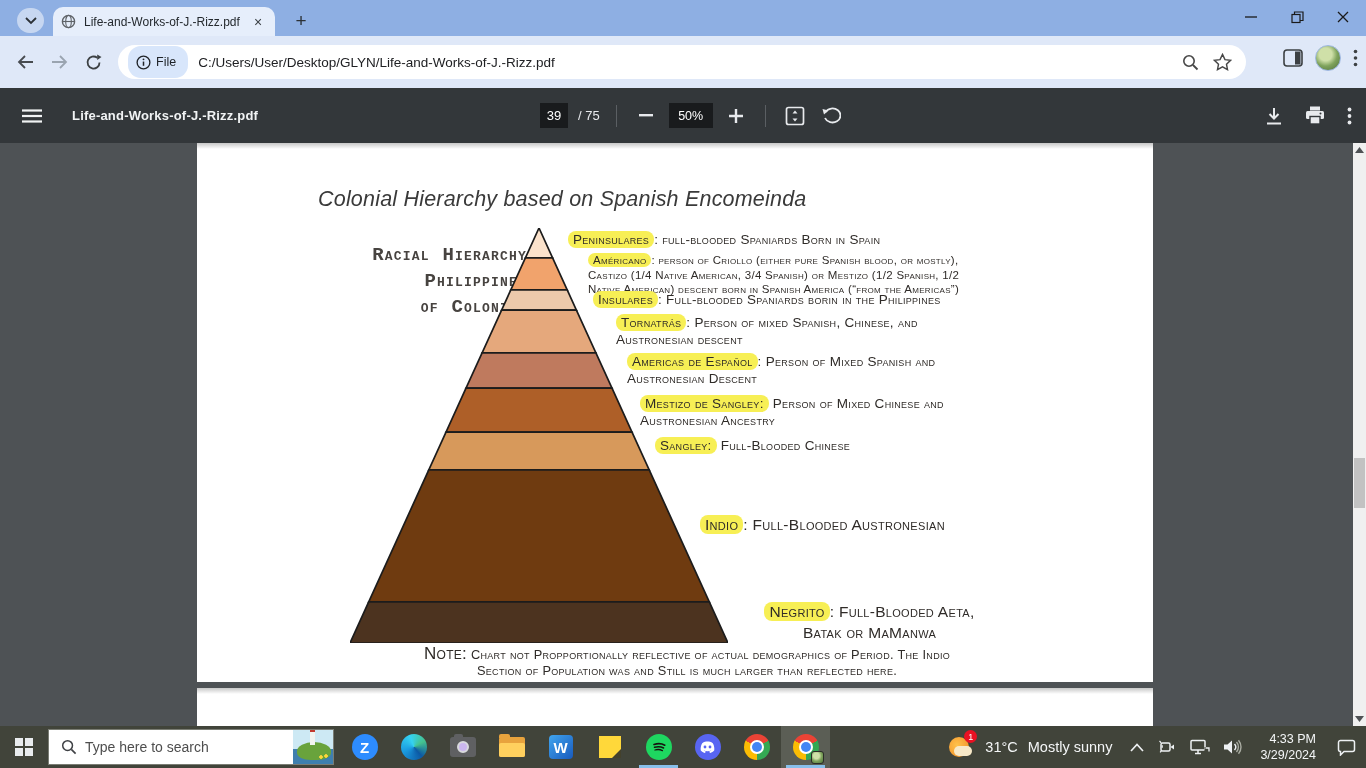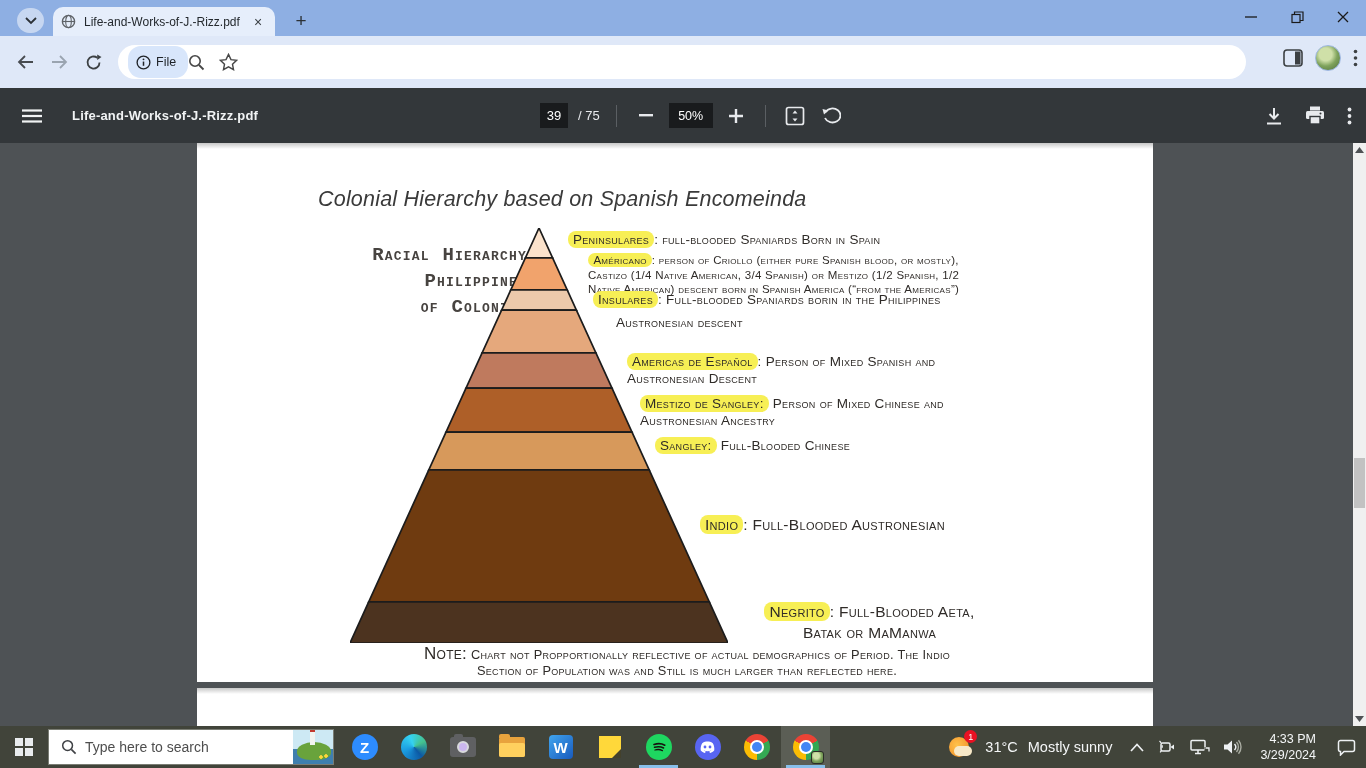--- a/index.html
+++ b/index.html
@@ -63,21 +63,21 @@
 
   
   .page1 { color:#2f2b28; }
   .doc-heading { position:absolute; left:121px; top:44px; font-size:21.5px; font-style:italic;
     color:#3a3a3a; letter-spacing:.2px; white-space:nowrap; }
   .side-label { position:absolute; left:110px; top:99px; width:220px; text-align:right;
     font-variant:small-caps; font-weight:600; font-size:19px; line-height:26px; color:#474340; letter-spacing:1.2px;font-family:Liberation Mono, monospace; }
   .pyramid { position:absolute; left:153px; top:85px; }
   .plabel { position:absolute; font-variant:small-caps; font-size:13.5px; letter-spacing:.3px; line-height:17px; white-space:nowrap; }
   .hl { background:#f7ef55; border-radius:8px; padding:1px 5px; }
-  .lbl-americano { font-size:11.5px; line-height:14.5px;text-align:center; }
+  .lbl-americano { font-size:11.5px; line-height:14.5px; }
   .lbl-big { font-size:15.5px; }
   .lbl-negrito { width:265px; text-align:center; }
   .note { position:absolute; left:140px; top:503px; width:700px; text-align:center;
     font-variant:small-caps; font-size:12.8px; line-height:16px; letter-spacing:.3px; color:#2f2b28; }
   .note-head { font-size:17px; }
 
   
   .taskbar { position:absolute; top:726px; left:0; width:1366px; height:42px; background:#41443a;
     display:flex; align-items:center; color:#f2f4f5; }
   .startbtn { width:48px; height:42px; display:flex; align-items:center; justify-content:center; }
@@ -201,20 +201,21 @@
     </div>
     <div class="omnibox">
       <div class="chip">
         <svg width="15" height="15" viewBox="0 0 16 16">
           <circle cx="8" cy="8" r="6.8" fill="none" stroke="#1f2328" stroke-width="1.4"></circle>
           <line x1="8" y1="7" x2="8" y2="11.5" stroke="#1f2328" stroke-width="1.6"></line>
           <circle cx="8" cy="4.6" r="1" fill="#1f2328"></circle>
         </svg>
         <span>File</span>
       </div>
+      <span class="url">C:/Users/User/Desktop/GLYN/Life-and-Works-of-J.-Rizz.pdf</span>
       <div class="omni-icons">
         <svg width="17" height="17" viewBox="0 0 17 17">
           <circle cx="7" cy="7" r="5.2" fill="none" stroke="#474747" stroke-width="1.6"></circle>
           <line x1="11" y1="11" x2="15.5" y2="15.5" stroke="#474747" stroke-width="1.8"></line>
         </svg>
         <svg width="19" height="18" viewBox="0 0 20 19">
           <path d="M10 1.5 L12.6 7 L18.5 7.7 L14.2 11.8 L15.3 17.6 L10 14.7 L4.7 17.6 L5.8 11.8 L1.5 7.7 L7.4 7 Z" fill="none" stroke="#474747" stroke-width="1.5"></path>
         </svg>
       </div>
     </div>
@@ -313,20 +314,21 @@
       </div>
       <div class="plabel lbl-americano" style="left:391px; top:110px;">
         <div><span class="hl">Américano</span><span>: person of Criollo (either pure Spanish blood, or mostly),</span></div>
         <div>Castizo (1/4 Native American, 3/4 Spanish) or Mestizo (1/2 Spanish, 1/2</div>
         <div>Native American) descent born in Spanish America (“from the Americas”)</div>
       </div>
       <div class="plabel" style="left:396px; top:148px;">
         <span class="hl">Insulares</span><span>: Full-blooded Spaniards borin in the Philippines</span>
       </div>
       <div class="plabel" style="left:419px; top:171px;">
+        <div><span class="hl">Tornatrás</span><span>: Person of mixed Spanish, Chinese, and</span></div>
         <div>Austronesian descent</div>
       </div>
       <div class="plabel" style="left:430px; top:210px;">
         <div><span class="hl">Americas de Español</span><span>: Person of Mixed Spanish and</span></div>
         <div>Austronesian Descent</div>
       </div>
       <div class="plabel" style="left:443px; top:252px;">
         <div><span class="hl">Mestizo de Sangley:</span><span> Person of Mixed Chinese and</span></div>
         <div>Austronesian Ancestry</div>
       </div>

